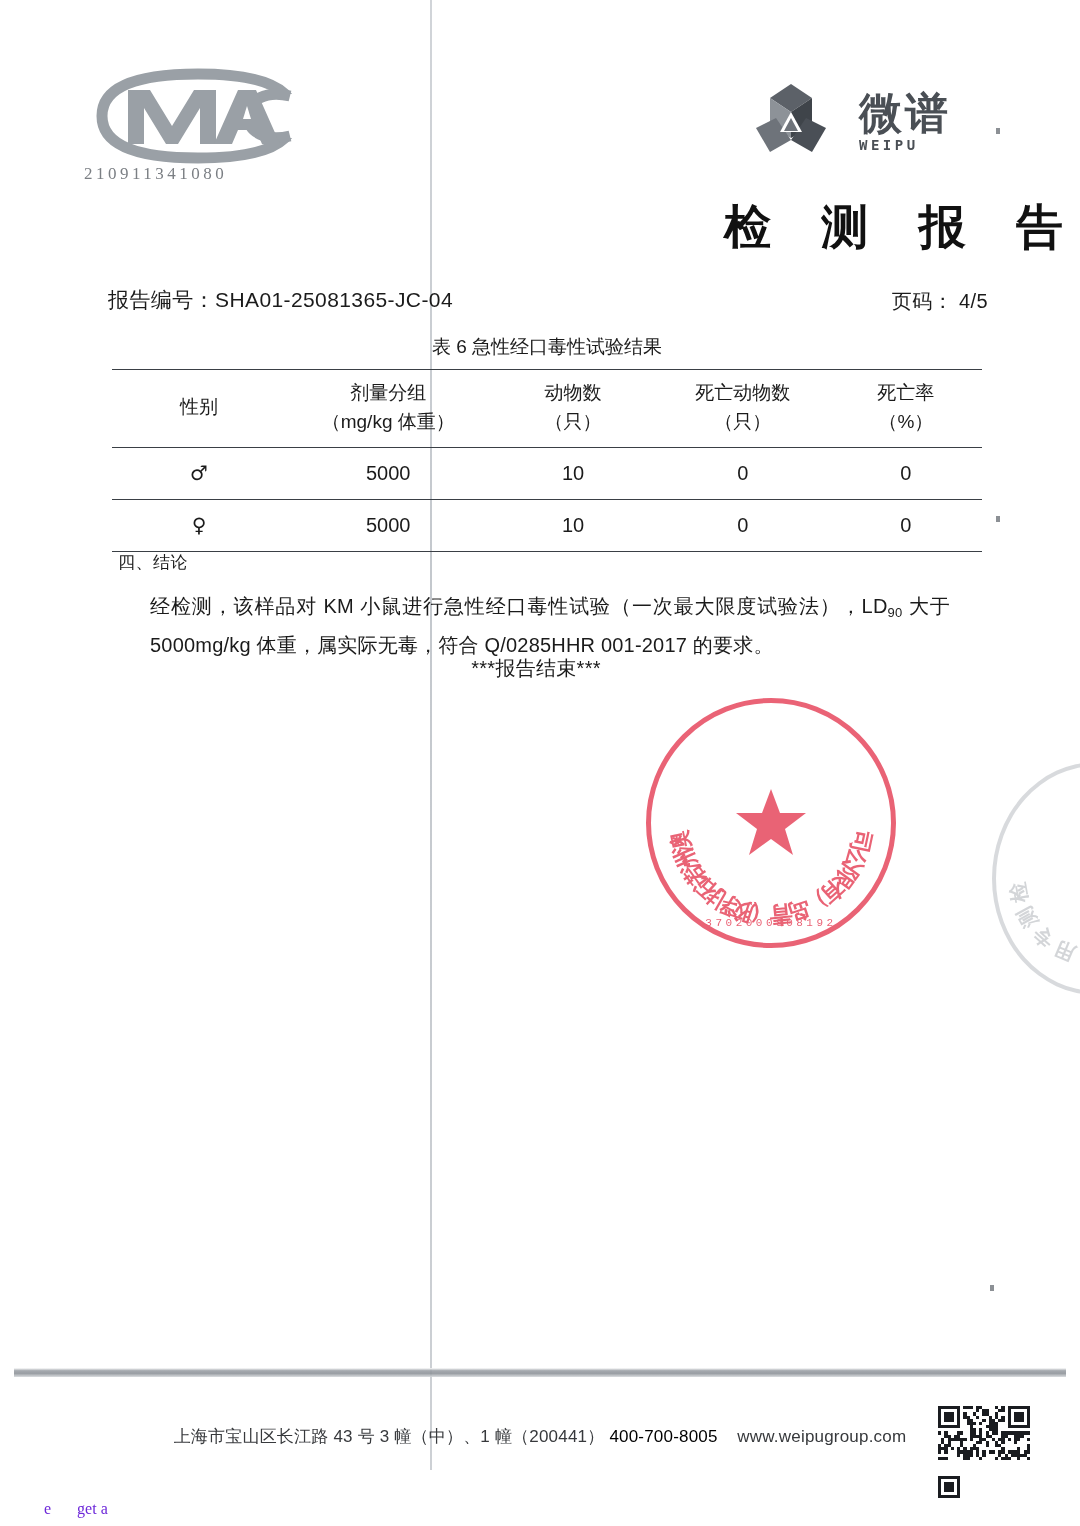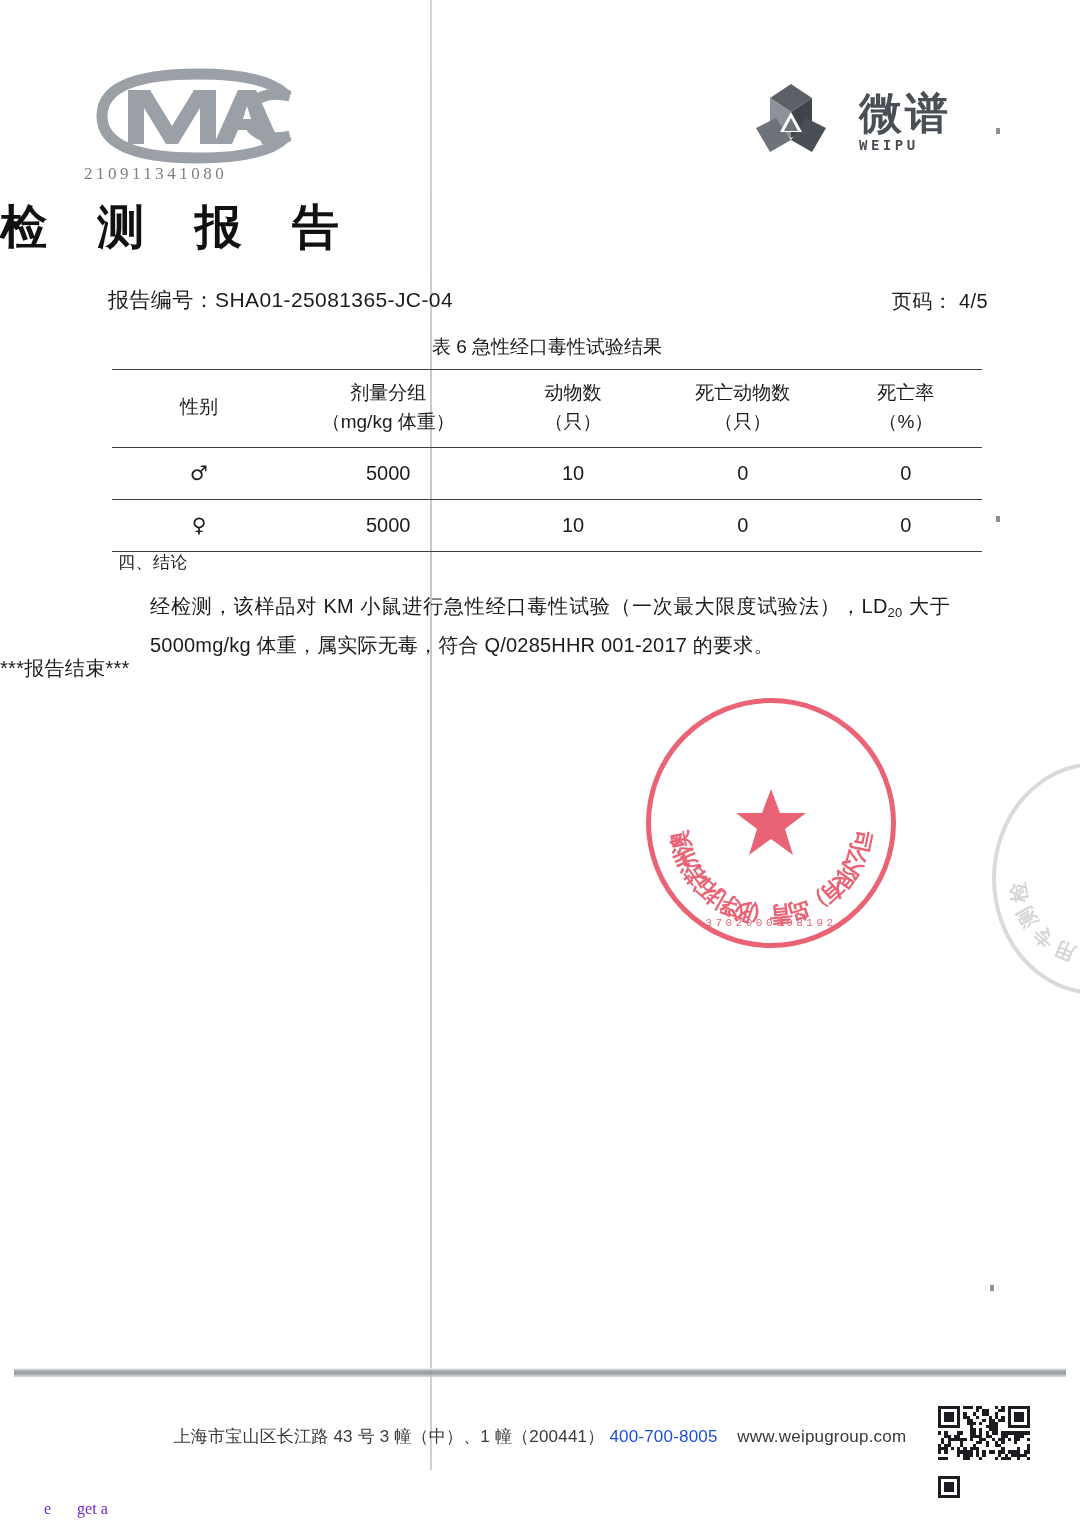--- a/index.html
+++ b/index.html
@@ -30,21 +30,21 @@
   .weipu-cn{
     font-family:"DejaVu Sans","Liberation Sans",sans-serif;
     font-size:43px;font-weight:700;color:#4a4f55;letter-spacing:3px;line-height:1;
   }
   .weipu-en{
     font-family:"DejaVu Sans Mono","Liberation Mono",monospace;
     font-size:14px;font-weight:700;color:#4a4f55;letter-spacing:3.5px;line-height:1;margin-top:3px;
   }
 
   .doc-title{
-    position:absolute;left:0;right:0;top:196px;text-align:left;
+    position:absolute;left:0;right:0;top:196px;text-align:right;
     font-size:47px;font-weight:700;letter-spacing:17px;
     font-family:"DejaVu Sans","Liberation Sans",sans-serif;
     color:#111;
   }
 
   .report-no{position:absolute;left:108px;top:286px;font-size:21px;letter-spacing:.4px;color:#1b1b1b;}
   .page-no{position:absolute;right:92px;top:288px;font-size:20px;letter-spacing:.4px;color:#1b1b1b;margin-left:8px;}
 
   
   .tbl-wrap{position:absolute;left:112px;top:334px;width:870px;}
@@ -60,21 +60,21 @@
   .sex-glyph{font-family:"DejaVu Sans",sans-serif;font-size:21px;}
   .col-a{width:20%;}.col-b{width:23.5%;}.col-c{width:19%;}.col-d{width:20%;}.col-e{width:17.5%;}
 
   
   .concl-head{position:absolute;left:118px;top:551px;font-size:17px;font-weight:400;letter-spacing:.5px;}
   .concl-body{
     position:absolute;left:150px;top:588px;width:800px;
     font-size:20px;line-height:36px;letter-spacing:.2px;text-align:justify;
   }
   .concl-body sub{font-size:13px;vertical-align:baseline;position:relative;top:4px;}
-  .end-mark{position:absolute;left:0;right:8px;top:655px;text-align:left;font-size:20px;letter-spacing:.3px;}
+  .end-mark{position:absolute;left:0;right:8px;top:655px;text-align:center;font-size:20px;letter-spacing:.3px;}
 
   
   .stamp{
     position:absolute;left:646px;top:698px;width:240px;height:240px;
     border-radius:50%;border:5px solid #e8566a;
     opacity:.92;
   }
   .stamp .ring-txt{position:absolute;inset:0;}
   .stamp .ring-txt span{
     position:absolute;left:50%;top:50%;
@@ -109,21 +109,21 @@
   
   .footer-rule{
     position:absolute;left:14px;top:1368px;width:1052px;height:9px;
     background:linear-gradient(to bottom,#fff,#9ba0a6 30%,#8e9399 60%,#d6d9dc);
     opacity:.9;
   }
   .footer-text{
     position:absolute;left:0;right:0;top:1425px;text-align:center;
     font-size:17px;color:#37393c;letter-spacing:.2px;
   }
-  .footer-text .phone{color:#1d4ed8;}
+  .footer-text .phone{color:#000000;}
   .qr{position:absolute;left:938px;top:1406px;width:92px;height:92px;}
   .scrap-text{
     position:absolute;left:44px;top:1500px;
     font-family:"Liberation Serif","DejaVu Serif",serif;
     font-size:16px;color:#6d28d9;
   }
   .scrap-text .gap{display:inline-block;width:26px;}
 </style>
 </head>
 <body>
@@ -214,21 +214,21 @@
           <td>5000</td>
           <td>10</td>
           <td>0</td>
           <td>0</td>
         </tr>
       </tbody>
     </table>
   </div>
 
   <div class="concl-head">四、结论</div>
-  <div class="concl-body"><span>经检测，该样品对 KM 小鼠进行急性经口毒性试验（一次最大限度试验法），LD</span><sub>20</sub><span> 大于 5000mg/kg 体重，属实际无毒，符合 Q/0285HHR 001-2017 的要求。</span></div>
+  <div class="concl-body"><span>经检测，该样品对 KM 小鼠进行急性经口毒性试验（一次最大限度试验法），LD</span><sub>90</sub><span> 大于 5000mg/kg 体重，属实际无毒，符合 Q/0285HHR 001-2017 的要求。</span></div>
   <div class="end-mark">***报告结束***</div>
 
   <div class="stamp">
     <div class="ring-txt">
         <span style="transform: translate(-89.9896px, 19.1279px) rotate(258deg) translate(-50%, -50%);">澳</span>
         <span style="transform: translate(-84.0462px, 37.4198px) rotate(246deg) translate(-50%, -50%);">洲</span>
         <span style="transform: translate(-74.4296px, 54.0762px) rotate(234deg) translate(-50%, -50%);">诺</span>
         <span style="transform: translate(-61.56px, 68.3693px) rotate(222deg) translate(-50%, -50%);">拓</span>
         <span style="transform: translate(-46px, 79.6743px) rotate(210deg) translate(-50%, -50%);">乳</span>
         <span style="transform: translate(-28.4296px, 87.4972px) rotate(198deg) translate(-50%, -50%);">胶</span>

